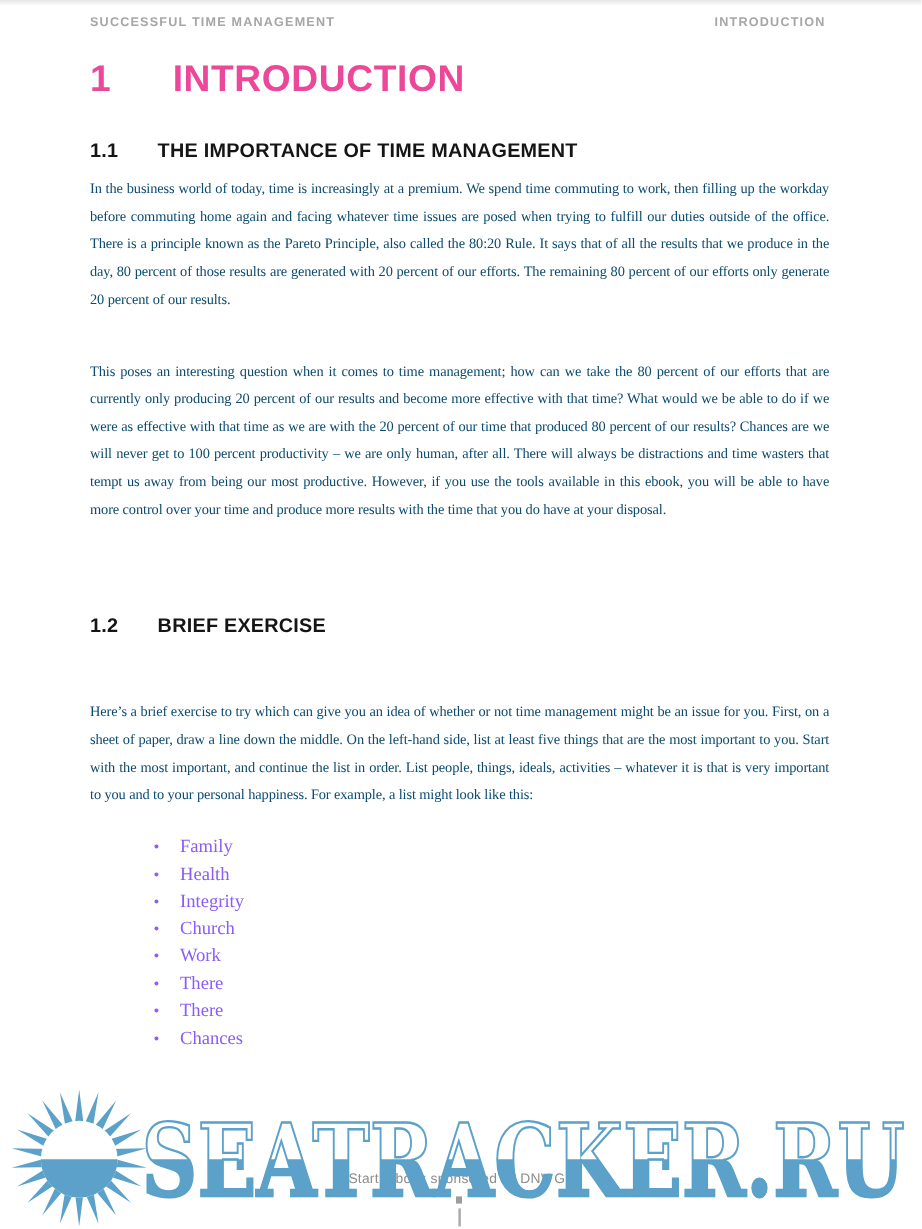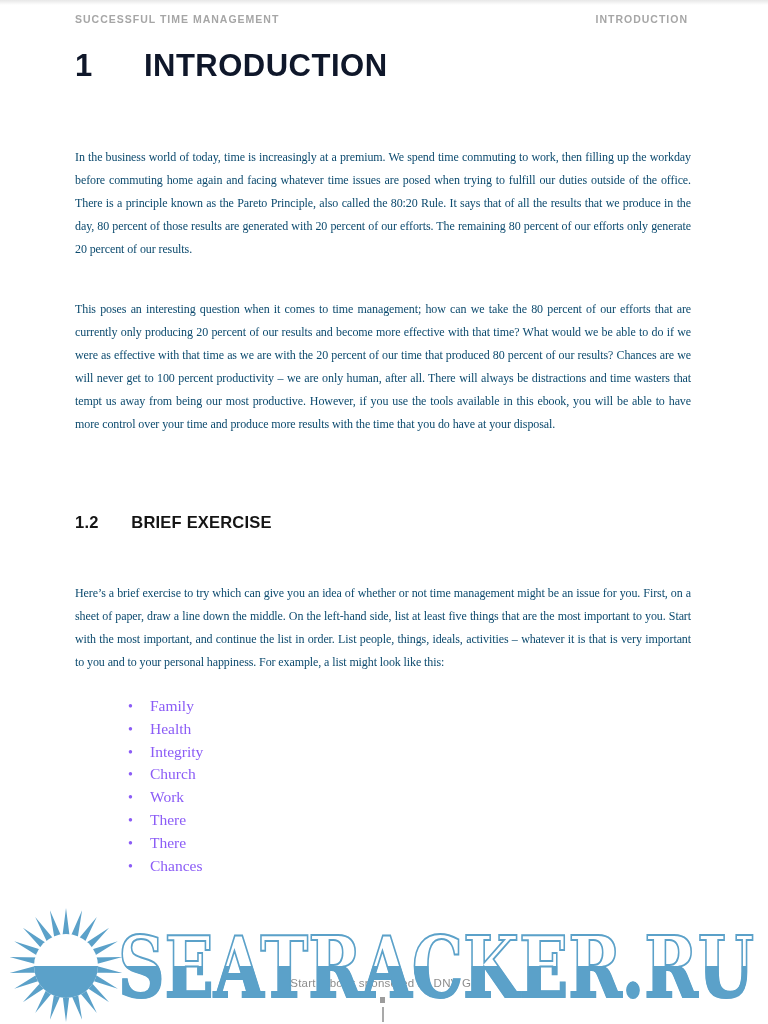--- a/index.html
+++ b/index.html
@@ -11,21 +11,21 @@
   .top-edge{position:absolute;top:0;left:0;right:0;height:5px;
     background:linear-gradient(#e7e7e7,#ffffff);}
   
   .runhead{position:absolute;top:13px;left:75px;right:80px;
     display:flex;justify-content:space-between;
     font-family:"Liberation Sans",sans-serif;font-size:10.5px;font-weight:700;
     letter-spacing:1px;color:#a6a6a6;}
   
   .chapter{position:absolute;top:48px;left:75px;margin:0;
     font-family:"Liberation Sans",sans-serif;font-weight:700;font-size:31px;
-    letter-spacing:0.5px;color:#0f172a;}
+    letter-spacing:0.5px;color:#ec4899;}
   .chapter .num{display:inline-block;margin-right:42px;}
   
   .sec-h{position:absolute;left:75px;margin:0;
     font-family:"Liberation Sans",sans-serif;font-weight:700;font-size:16.5px;
     letter-spacing:0.2px;color:#151515;}
   .sec-h .num{display:inline-block;margin-right:28px;}
   #h2a{top:117px;}
   #h2b{top:513px;}
   
   .body-p{position:absolute;left:75px;width:616px;margin:0;
@@ -64,20 +64,24 @@
   <header class="runhead">
     <span>SUCCESSFUL TIME MANAGEMENT</span>
     <span>INTRODUCTION</span>
   </header>
 
   <h1 class="chapter">
     <span class="num">1</span>
     <span>INTRODUCTION</span>
   </h1>
 
+  <h2 class="sec-h" id="h2a">
+    <span class="num">1.1</span>
+    <span>THE IMPORTANCE OF TIME MANAGEMENT</span>
+  </h2>
 
   <p class="body-p" id="p1">In the business world of today, time is increasingly at a premium. We spend time commuting to work, then filling up the workday before commuting home again and facing whatever time issues are posed when trying to fulfill our duties outside of the office. There is a principle known as the Pareto Principle, also called the 80:20 Rule. It says that of all the results that we produce in the day, 80 percent of those results are generated with 20 percent of our efforts. The remaining 80 percent of our efforts only generate 20 percent of our results.</p>
   <p class="body-p" id="p2">This poses an interesting question when it comes to time management; how can we take the 80 percent of our efforts that are currently only producing 20 percent of our results and become more effective with that time? What would we be able to do if we were as effective with that time as we are with the 20 percent of our time that produced 80 percent of our results? Chances are we will never get to 100 percent productivity – we are only human, after all. There will always be distractions and time wasters that tempt us away from being our most productive. However, if you use the tools available in this ebook, you will be able to have more control over your time and produce more results with the time that you do have at your disposal.</p>
 
   <h2 class="sec-h" id="h2b">
     <span class="num">1.2</span>
     <span>BRIEF EXERCISE</span>
   </h2>
 
   <p class="body-p" id="p3">Here’s a brief exercise to try which can give you an idea of whether or not time management might be an issue for you. First, on a sheet of paper, draw a line down the middle. On the left-hand side, list at least five things that are the most important to you. Start with the most important, and continue the list in order. List people, things, ideals, activities – whatever it is that is very important to you and to your personal happiness. For example, a list might look like this:</p>

